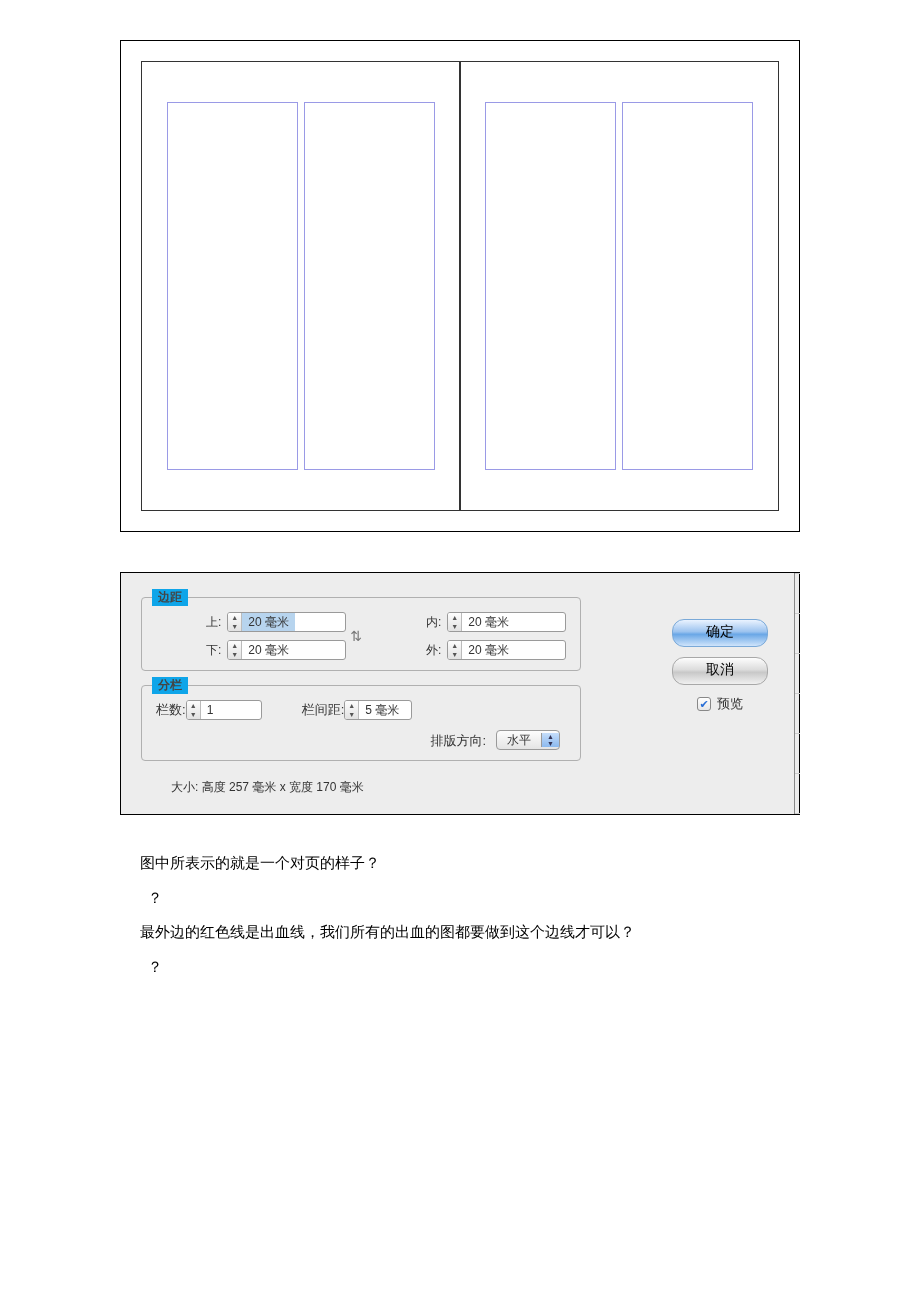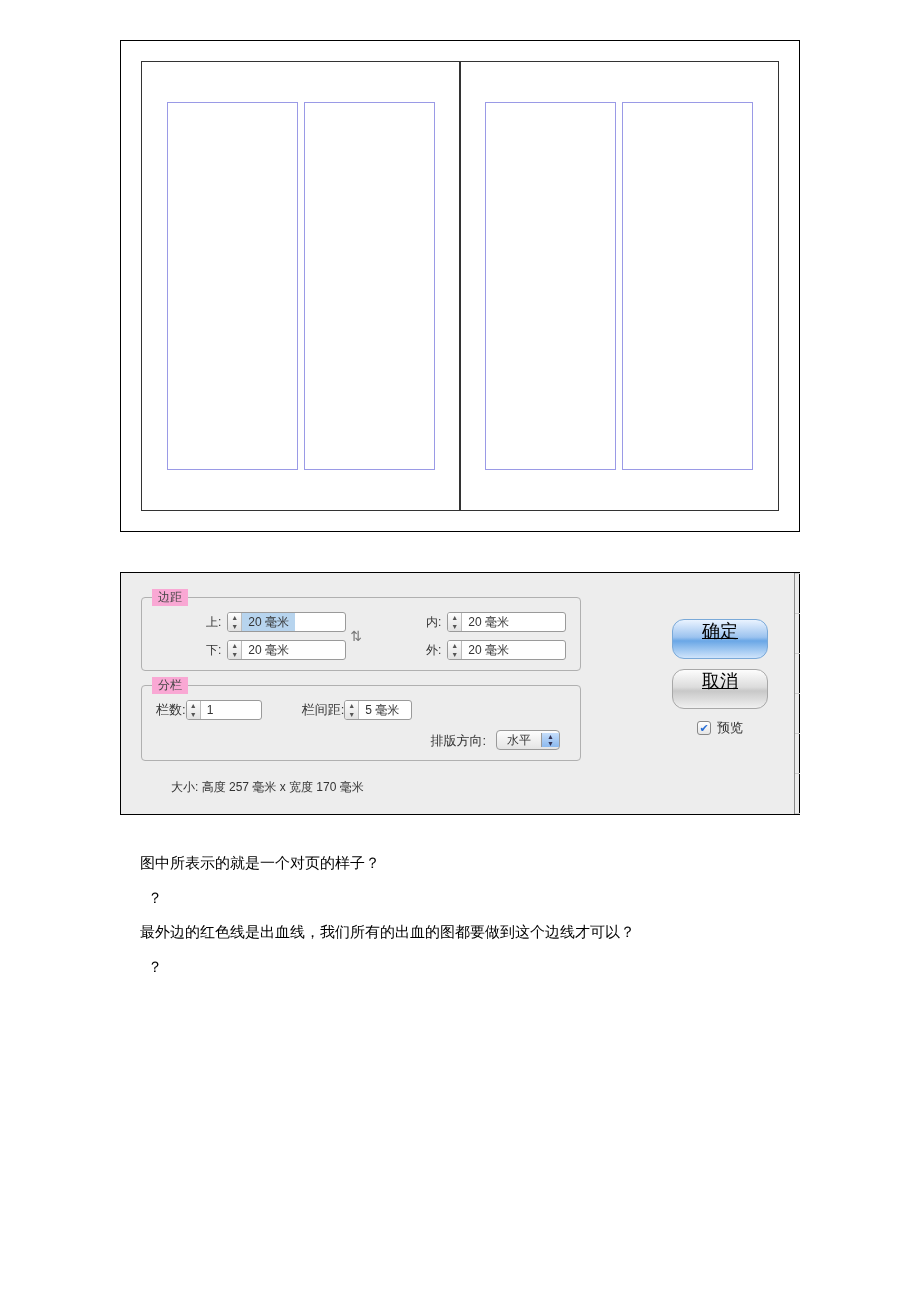--- a/index.html
+++ b/index.html
@@ -90,24 +90,25 @@
     margin: 10px 0 14px 0;
     padding: 14px 14px 10px 14px;
     position: relative;
     background: #ededed;
     width: 440px;
   }
   .groupbox .legend {
     position: absolute;
     top: -9px;
     left: 10px;
-    background: #f9a8d4;
+    background: #0ea5e9;
     padding: 0 6px;
     font-size: 12px;
     color: #444;
+    font-weight: bold;
   }
   .spin {
     display: inline-flex;
     align-items: stretch;
     border: 1px solid #9a9a9a;
     background: #fff;
     height: 20px;
     border-radius: 3px;
     overflow: hidden;
   }
@@ -151,30 +152,29 @@
     right: 24px;
     top: 46px;
     width: 110px;
     display: flex;
     flex-direction: column;
     gap: 10px;
     align-items: center;
   }
   .aqua-btn {
     width: 96px;
-    height: 40px;
+    height: 28px;
     border-radius: 12px;
     border: 1px solid #7aa9d8;
     background: linear-gradient(#eaf3ff,#9cc3ef 45%,#6aa7e6 55%,#cfe4fb);
-    font-size: 18px;
+    font-size: 14px;
     text-align: center;
     line-height: 22px;
     color: #000;
     cursor: pointer;
-    text-decoration: underline;
   }
   .aqua-btn.gray {
     border-color:#a8a8a8;
     background: linear-gradient(#fdfdfd,#dcdcdc 45%,#c8c8c8 55%,#f0f0f0);
   }
   .chk {
     display:flex; align-items:center; gap:6px;
     font-size:13px;
   }
   .chk .box {

